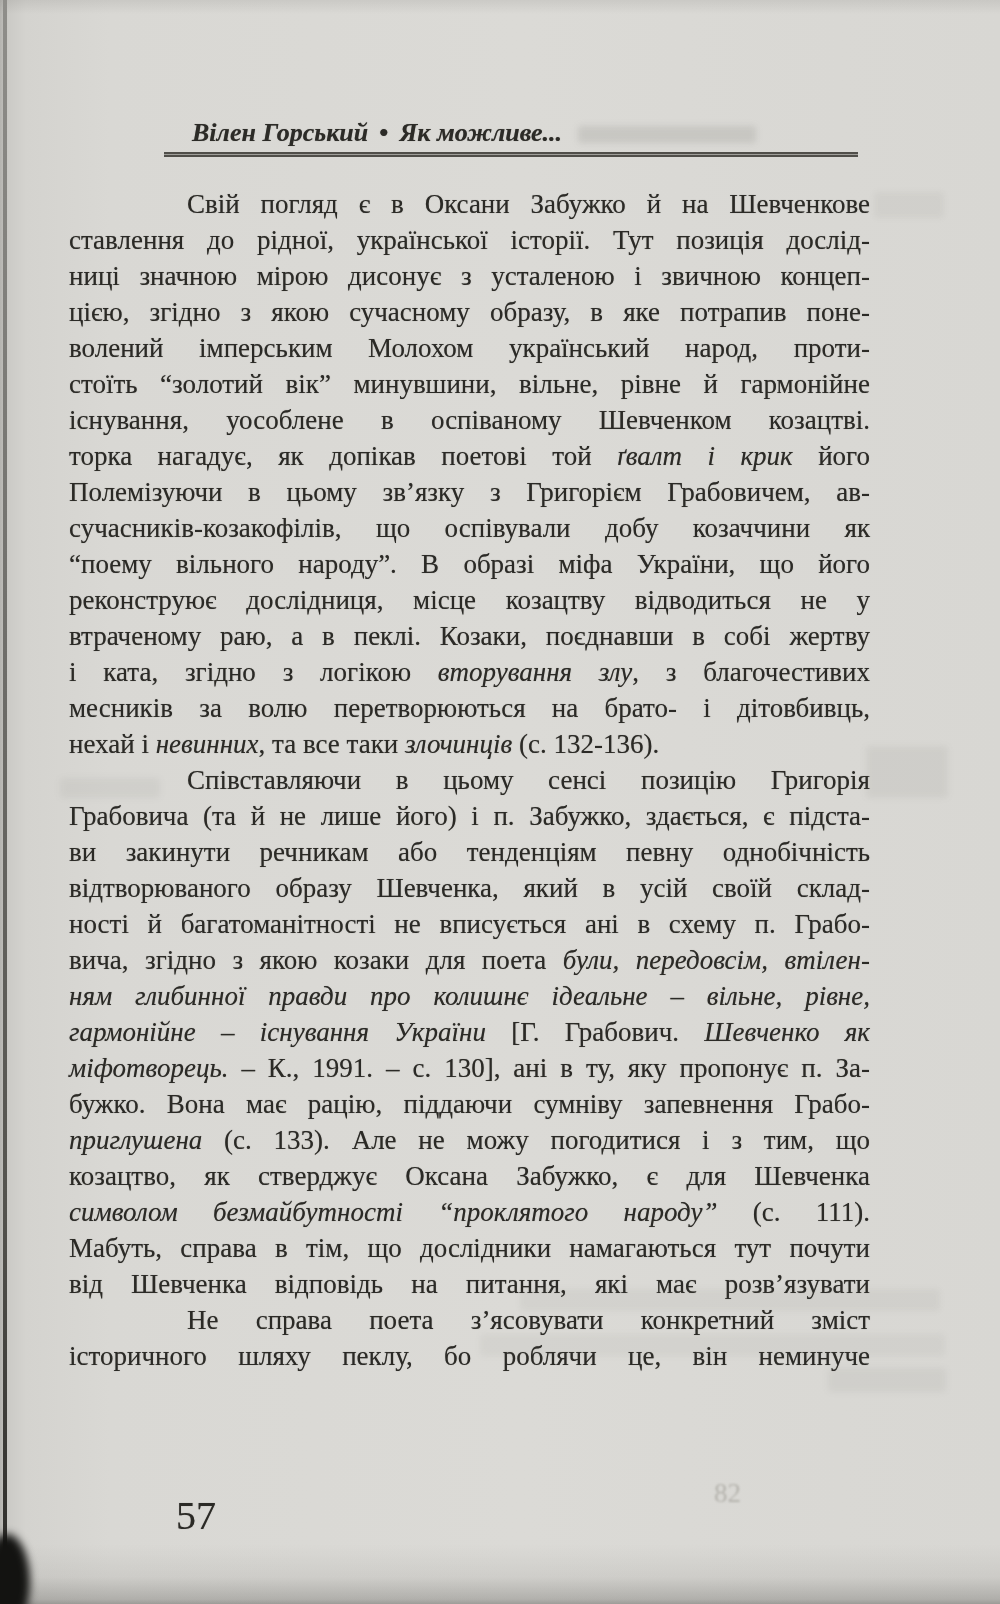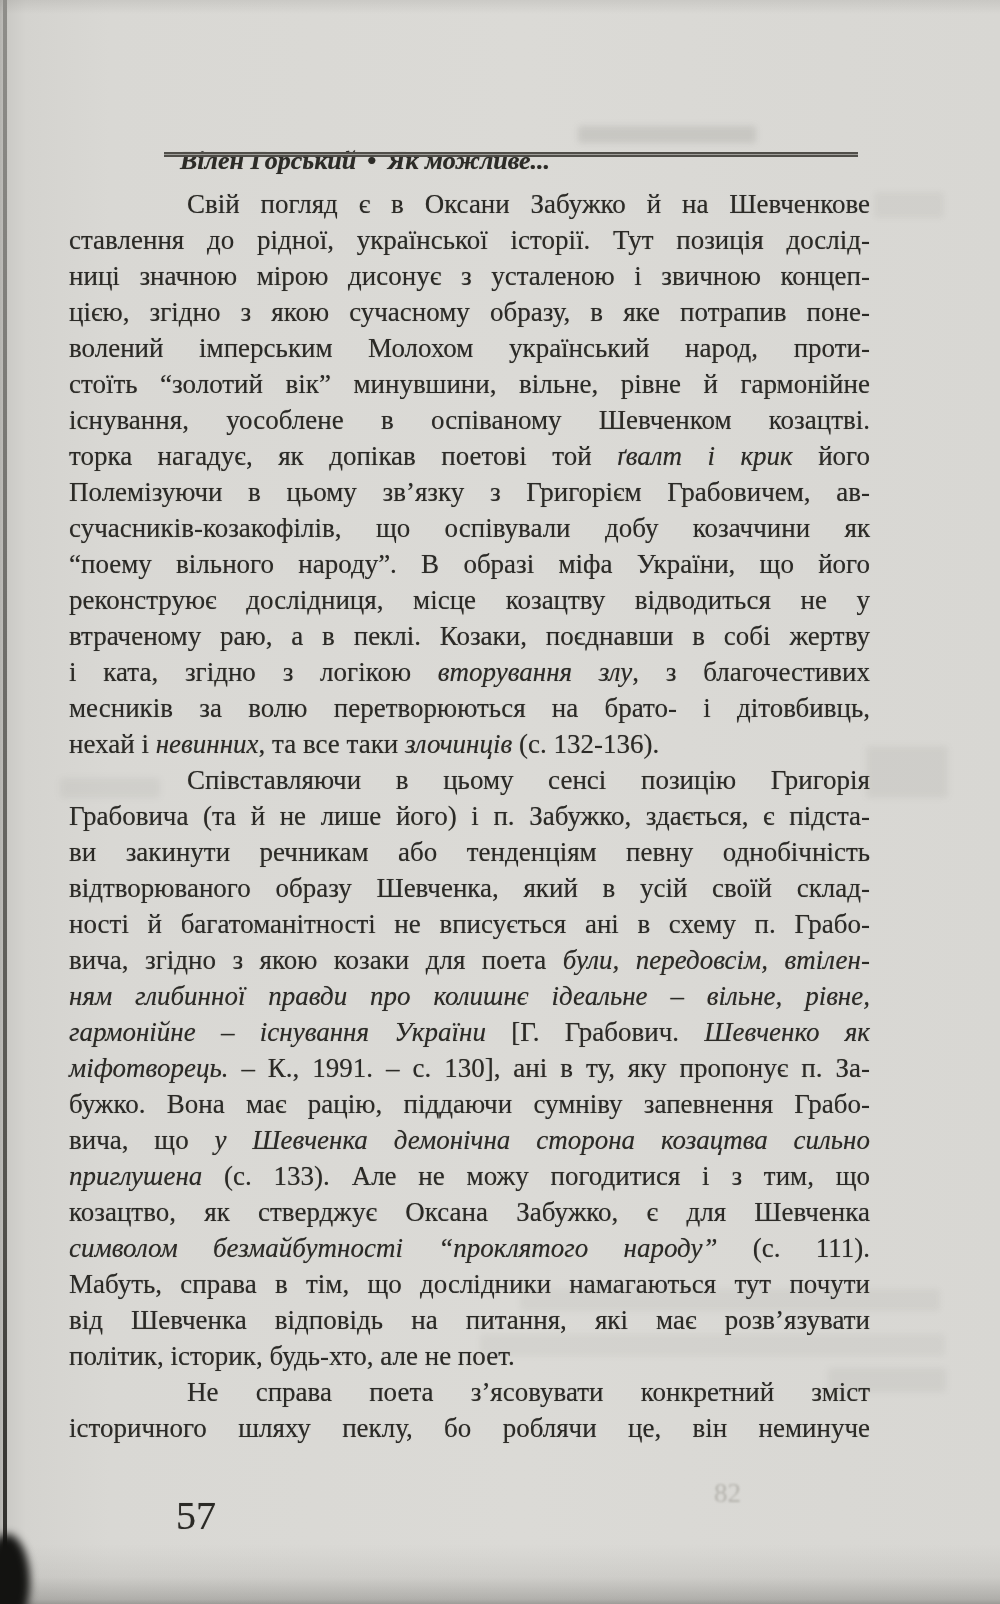--- a/index.html
+++ b/index.html
@@ -17,23 +17,23 @@
   .corner-blob{
     position:absolute;left:-16px;bottom:-26px;width:46px;height:96px;
     background:#131311;border-radius:50%;filter:blur(4px);
   }
   .top-shade{position:absolute;top:0;left:0;right:0;height:14px;
     background:linear-gradient(180deg,rgba(90,89,85,.12),rgba(90,89,85,0));}
   .bottom-shade{position:absolute;bottom:0;left:0;right:0;height:60px;
     background:linear-gradient(180deg,rgba(100,99,95,0) 0%,rgba(100,99,95,.10) 55%,rgba(70,69,65,.28) 92%,rgba(58,57,53,.38) 100%);}
   
   .header{
-    position:absolute;top:118px;left:180px;
+    position:absolute;top:118px;left:192px;
     font-style:italic;font-weight:bold;font-size:26px;line-height:30px;
-    color:#2c2b27;text-shadow:0 0 .8px rgba(44,43,39,.55);margin-top:28px;
+    color:#2c2b27;text-shadow:0 0 .8px rgba(44,43,39,.55);
   }
   .header .bullet{margin:0 11px;font-style:normal;}
   .rule{
     position:absolute;top:152px;left:164px;width:694px;height:5px;
     background:linear-gradient(180deg,#504e49 0 38%,#9f9e99 38% 58%,#504e49 58% 100%);
     filter:blur(.4px);
   }
   
   .body-text{
     position:absolute;top:186px;left:69px;width:801px;
@@ -90,27 +90,25 @@
       <div class="line indent"><span>Співставляючи в цьому сенсі позицію Григорія</span></div>
       <div class="line"><span>Грабовича (та й не лише його) і п. Забужко, здається, є підста-</span></div>
       <div class="line"><span>ви закинути речникам або тенденціям певну однобічність</span></div>
       <div class="line"><span>відтворюваного образу Шевченка, який в усій своїй склад-</span></div>
       <div class="line"><span>ності й багатоманітності не вписується ані в схему п. Грабо-</span></div>
       <div class="line"><span>вича, згідно з якою козаки для поета </span><span class="it">були, передовсім, втілен-</span></div>
       <div class="line"><span class="it">ням глибинної правди про колишнє ідеальне – вільне, рівне,</span></div>
       <div class="line"><span class="it">гармонійне – існування України</span><span> [Г. Грабович. </span><span class="it">Шевченко як</span></div>
       <div class="line"><span class="it">міфотворець.</span><span> – К., 1991. – с. 130], ані в ту, яку пропонує п. За-</span></div>
       <div class="line"><span>бужко. Вона має рацію, піддаючи сумніву запевнення Грабо-</span></div>
-      <div class="line"><span>вича, що </span><span class="it">у Шевченка демонічна сторона козацтва сильно</span></div>
       <div class="line"><span class="it">приглушена</span><span> (с. 133). Але не можу погодитися і з тим, що</span></div>
       <div class="line"><span>козацтво, як стверджує Оксана Забужко, є для Шевченка</span></div>
       <div class="line"><span class="it">символом безмайбутності “проклятого народу”</span><span> (с. 111).</span></div>
       <div class="line"><span>Мабуть, справа в тім, що дослідники намагаються тут почути</span></div>
       <div class="line"><span>від Шевченка відповідь на питання, які має розв’язувати</span></div>
-      <div class="line last"><span>політик, історик, будь-хто, але не поет.</span></div>
       <div class="line indent"><span>Не справа поета з’ясовувати конкретний зміст</span></div>
       <div class="line"><span>історичного шляху пеклу, бо роблячи це, він неминуче</span></div>
     </div>
 
   <div class="smudge" style="left:578px;top:126px;width:178px;height:17px;"></div>
   <div class="smudge" style="left:874px;top:192px;width:70px;height:26px;opacity:.45;"></div>
   <div class="smudge" style="left:866px;top:746px;width:82px;height:52px;opacity:.55;"></div>
   <div class="smudge" style="left:60px;top:778px;width:100px;height:20px;opacity:.5;"></div>
   <div class="smudge" style="left:520px;top:1289px;width:420px;height:22px;opacity:.45;"></div>
   <div class="smudge" style="left:480px;top:1334px;width:465px;height:22px;opacity:.4;"></div>

